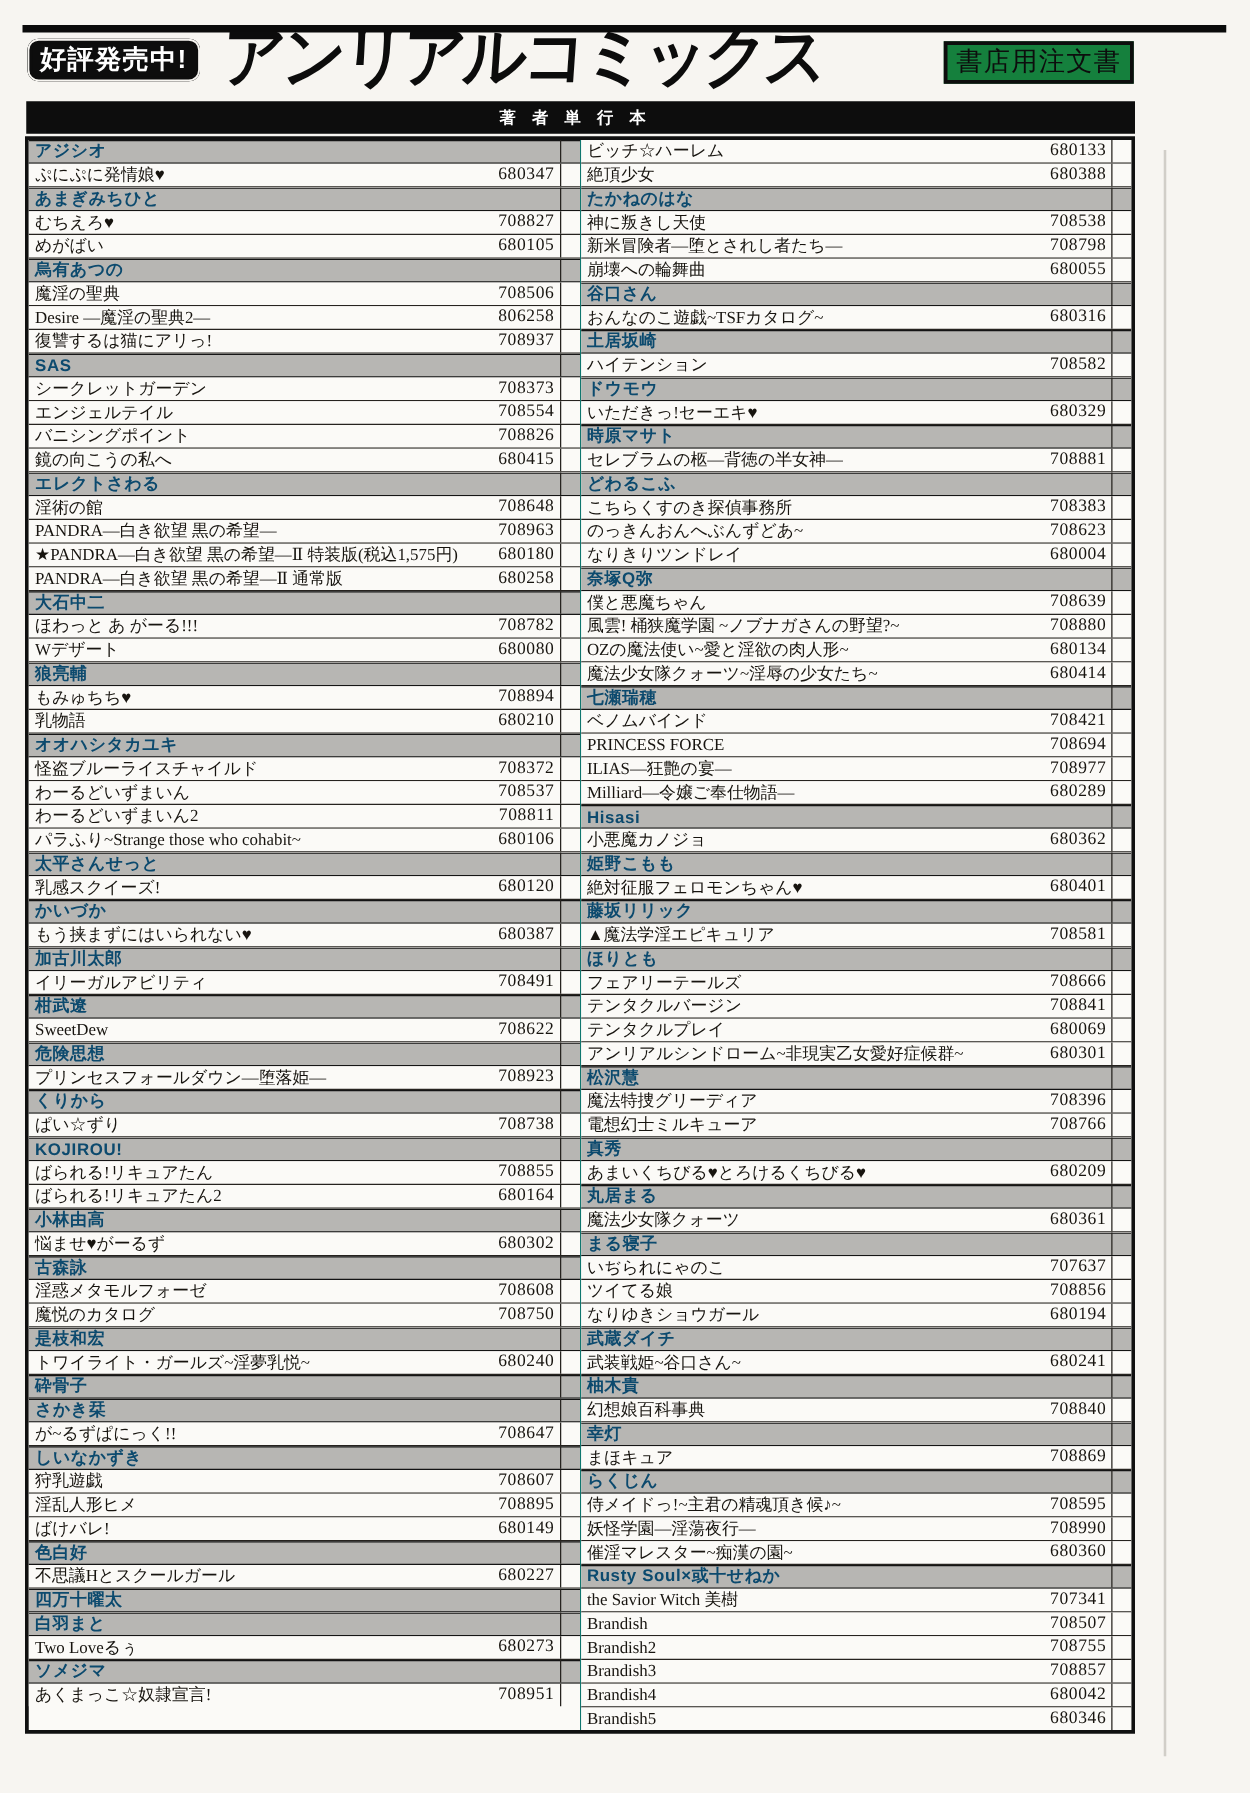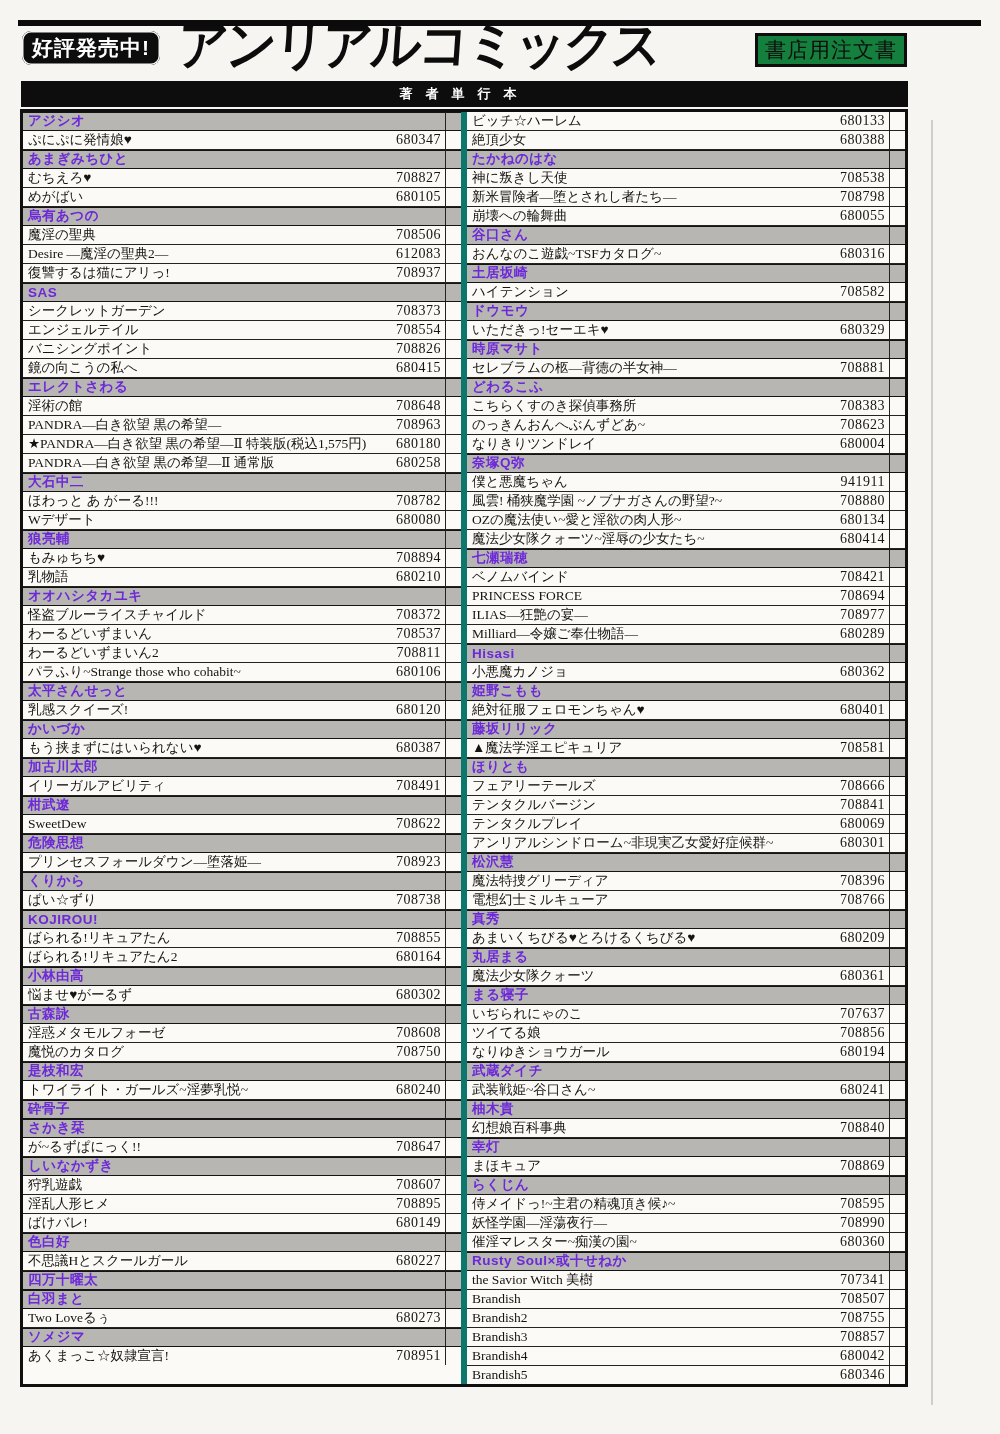--- a/index.html
+++ b/index.html
@@ -43,21 +43,21 @@
     font-weight:700;font-size:13px;line-height:26px;letter-spacing:13px;
   }
 
   
   .table{
     position:absolute;left:20px;top:109px;width:882px;
     border:3px solid #101010;background:#fbfaf7;
     display:flex;align-items:flex-start;
   }
   .col{flex:1 1 0;min-width:0;}
-  .col + .col{border-left:6px solid #0f766e;}
+  .col + .col{border-left:1px solid #0f766e;}
   .row{
     display:flex;align-items:center;height:18px;
     border-bottom:1px solid #26231f;
     font-size:13.5px;
     font-family:"Liberation Serif","DejaVu Serif",serif;
     background:#fbfaf7;
   }
   .col .row:last-child{border-bottom:none;}
   .row .title{
     flex:1 1 auto;min-width:0;
@@ -72,21 +72,21 @@
     flex:0 0 15px;align-self:stretch;
     border-left:1.5px solid #26231f;
   }
   .row.author{
     background:#b7b6b3;
     font-family:"Liberation Sans","DejaVu Sans",sans-serif;
     font-weight:700;font-size:13.5px;
     border-bottom:1.5px solid #141414;
     box-shadow:inset 0 1px 0 #141414;
   }
-  .row.author .title{color:#6d28d9;letter-spacing:.5px;}
+  .row.author .title{color:#0c4a6e;letter-spacing:.5px;}
 </style>
 </head>
 <body>
 
 <div class="page">
   <div class="top-edge"></div>
   <div class="scan-line"></div>
 
   <div class="badge">好評発売中!</div>
   <div class="logo">アンリアルコミックス</div>
@@ -128,21 +128,21 @@
           <span class="code"></span>
           <span class="box"></span>
         </div>
         <div class="row">
           <span class="title">魔淫の聖典</span>
           <span class="code">708506</span>
           <span class="box"></span>
         </div>
         <div class="row">
           <span class="title">Desire ―魔淫の聖典2―</span>
-          <span class="code">612083</span>
+          <span class="code">806258</span>
           <span class="box"></span>
         </div>
         <div class="row">
           <span class="title">復讐するは猫にアリっ!</span>
           <span class="code">708937</span>
           <span class="box"></span>
         </div>
         <div class="row author">
           <span class="title">SAS</span>
           <span class="code"></span>
@@ -520,21 +520,21 @@
           <span class="code">680004</span>
           <span class="box"></span>
         </div>
         <div class="row author">
           <span class="title">奈塚Q弥</span>
           <span class="code"></span>
           <span class="box"></span>
         </div>
         <div class="row">
           <span class="title">僕と悪魔ちゃん</span>
-          <span class="code">941911</span>
+          <span class="code">708639</span>
           <span class="box"></span>
         </div>
         <div class="row">
           <span class="title">風雲! 桶狭魔学園 ~ノブナガさんの野望?~</span>
           <span class="code">708880</span>
           <span class="box"></span>
         </div>
         <div class="row">
           <span class="title">OZの魔法使い~愛と淫欲の肉人形~</span>
           <span class="code">680134</span>

